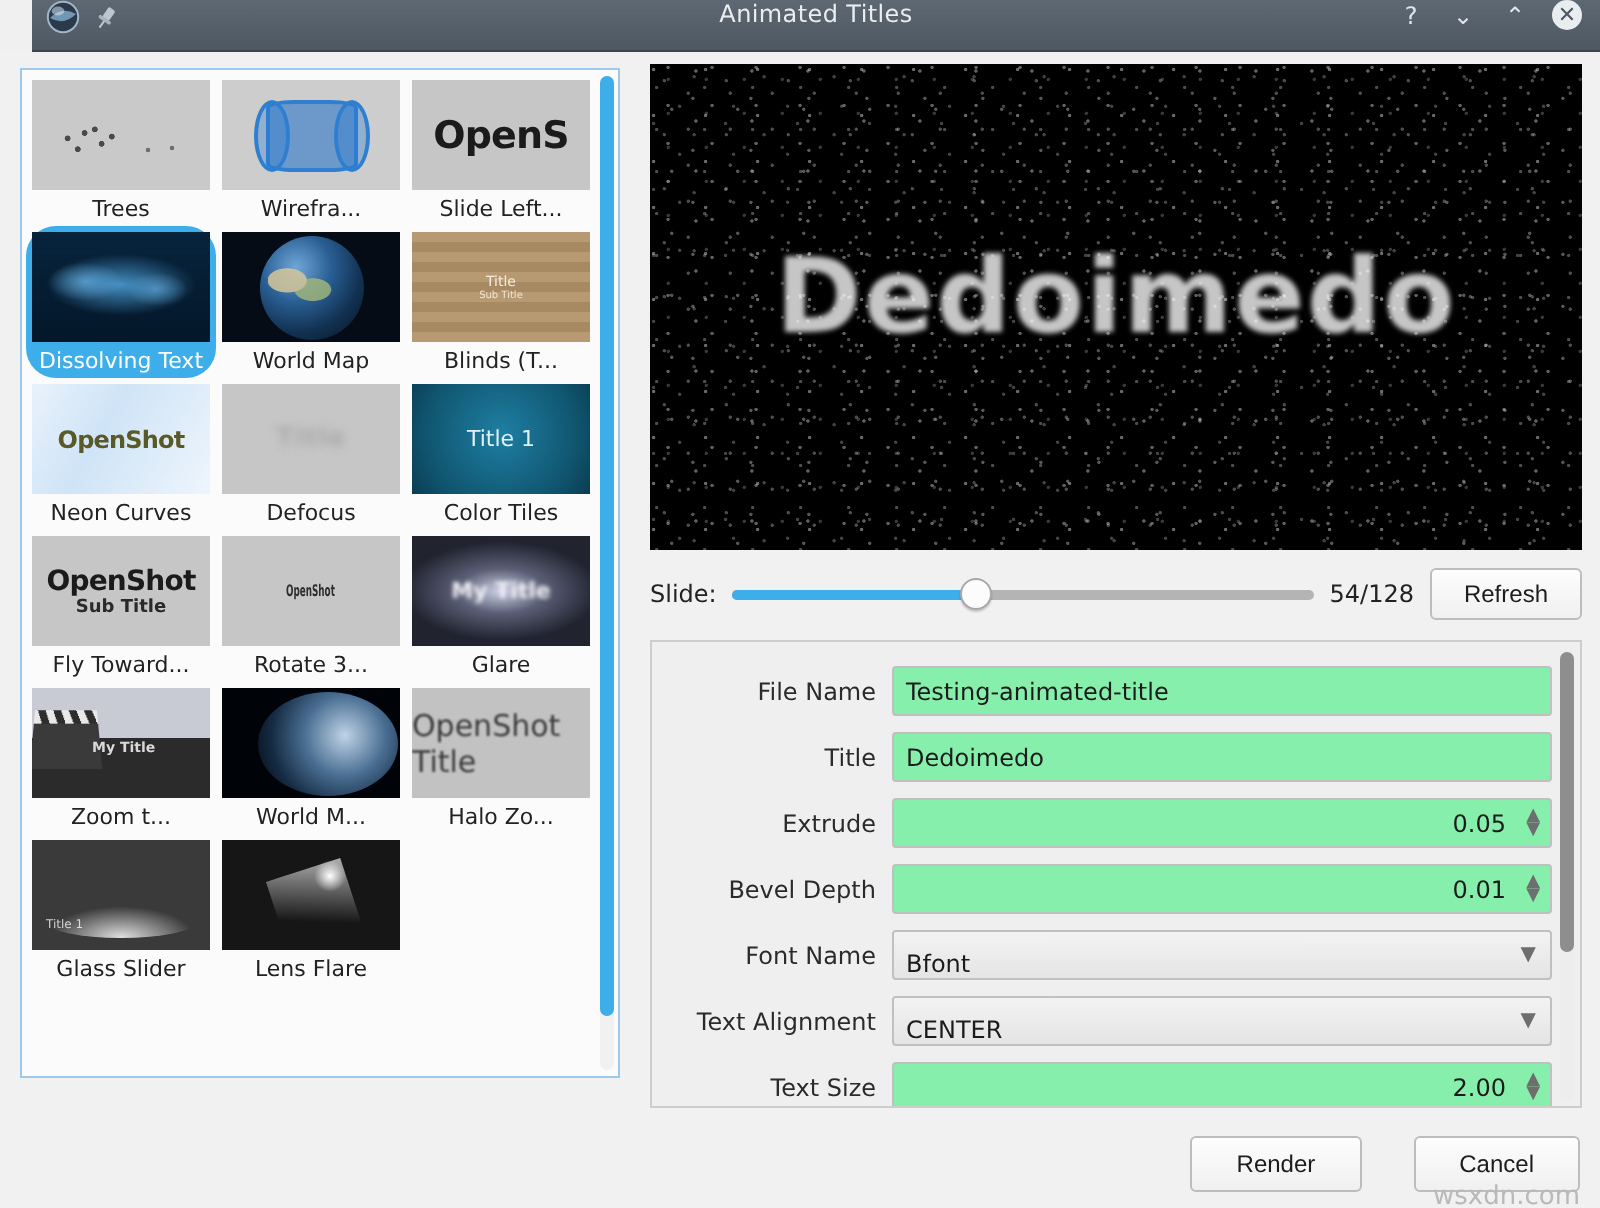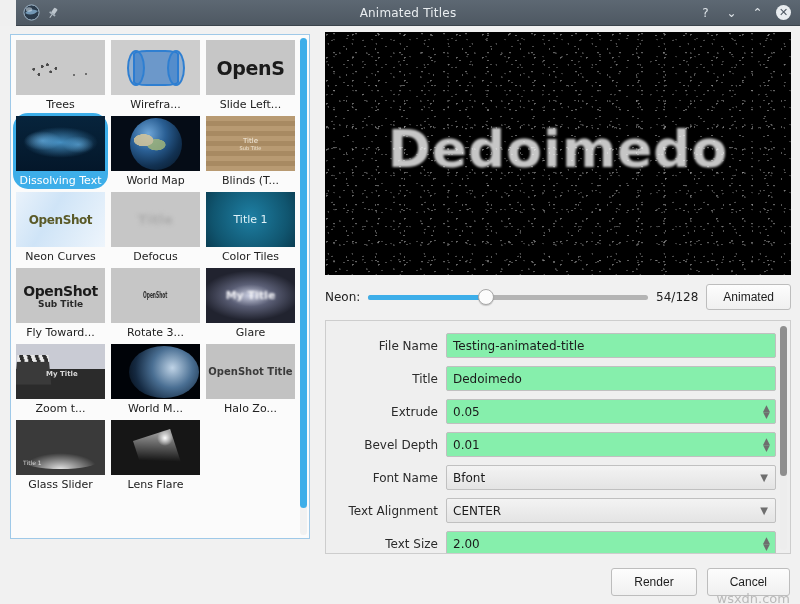--- a/index.html
+++ b/index.html
@@ -8,21 +8,21 @@
     font-family: "DejaVu Sans", sans-serif;
     font-size: 12px;
     overflow: hidden;
     background: #f0f0f0;
   }
 
   
   .titlebar {
     height: 26px;
     background: linear-gradient(to bottom, #5d6873 0%, #4e5862 100%);
-    display: flex; align-items: center;
+    display: flex; align-items: flex-start;
     color: #e8ecef;
     position: relative;
     border-bottom: 1px solid #3b444c;
     margin-left: 16px;
   }
   .tb-left { display: flex; align-items: center; gap: 6px; padding-left: 7px; z-index: 2; }
   .app-icon { width: 17px; height: 17px; position: relative; }
   .pin-icon { width: 14px; height: 14px; position: relative; opacity: .85; }
   .tb-title {
     position: absolute; left: 0; right: 0; text-align: center;
@@ -337,24 +337,25 @@
     flex: none;
   }
   .field {
     flex: 1; height: 25px;
     border: 1px solid #c0c0c0; background: #86efac;
     display: flex; align-items: center;
     padding: 0 6px; font-size: 12px; color: #1b1b1b;
     border-radius: 2px;
     position: relative;
   }
-  .field.spin { padding-right: 22px; }
+  .field.spin { padding-right: 22px; justify-content: flex-end; }
   .field.combo {
     background: linear-gradient(#f3f3f3, #e4e4e4);
     padding-right: 14px;
+    align-items: flex-end;
   }
   .spin-arrows {
     position: absolute; right: 5px; top: 50%; transform: translateY(-50%);
     display: flex; flex-direction: column; align-items: center;
     color: #6e6e6e; line-height: 7px; font-size: 9px;
   }
   .combo-arrow {
     position: absolute; right: 7px; top: 50%; transform: translateY(-50%);
     color: #6e6e6e; font-size: 10px; line-height: 1;
   }
@@ -363,21 +364,21 @@
     background: #ededed; border-radius: 4px;
   }
   .form-scrollbar .thumbpiece {
     position: absolute; left: 0; top: 0; width: 7px; height: 150px;
     background: #8e8e8e; border-radius: 4px;
   }
 
   
   .bottom-bar {
     position: absolute; right: 10px; bottom: 8px;
-    display: flex; gap: 10px;
+    display: flex; gap: 26px;
   }
   .btn-wide { padding: 6px 22px; }
   .watermark {
     position: absolute; right: 10px; bottom: -2px;
     font-size: 13px; color: #b9b9b9;
   }
 </style>
 </head>
 <body>
 
@@ -535,21 +536,21 @@
             <div class="thumb">
               <div class="th-worldm">
                 <div class="worldm"></div>
               </div>
             </div>
             <div class="tmpl-label">World M...</div>
           </div>
           <div class="tmpl-cell">
             <div class="thumb">
               <div class="th-halo">
-                <span style="font-size:10px;font-weight:bold;color:#3b3b3b;filter:blur(.6px)">OpenShot Title</span>
+                <span style="font-size:15px;font-weight:normal;color:#3b3b3b;filter:blur(.6px)">OpenShot Title</span>
               </div>
             </div>
             <div class="tmpl-label">Halo Zo...</div>
           </div>
           <div class="tmpl-cell">
             <div class="thumb">
               <div class="th-glass">
                 <span class="glass-txt">Title 1</span>
               </div>
             </div>
@@ -569,28 +570,28 @@
   </div>
 
   <div class="right-pane">
 
     <div class="preview">
       <div class="preview-noise"></div>
       <div class="preview-text">Dedoimedo</div>
     </div>
 
     <div class="frame-row">
-      <span class="frame-label">Neon:</span>
+      <span class="frame-label">Slide:</span>
       <span class="slider">
         <span class="slider-track"></span>
         <span class="slider-fill" id="slider-fill" style="width: 42%;"></span>
         <span class="slider-knob" id="slider-knob" style="left: 42%;"></span>
       </span>
       <span class="frame-count">54/128</span>
-      <button class="btn btn-refresh">Animated</button>
+      <button class="btn btn-refresh">Refresh</button>
     </div>
 
     <div class="form-box">
       <div id="form-rows">
           <div class="form-row">
             <div class="form-label">File Name</div>
             <div class="field">
               <span>Testing-animated-title</span>
             </div>
           </div>

